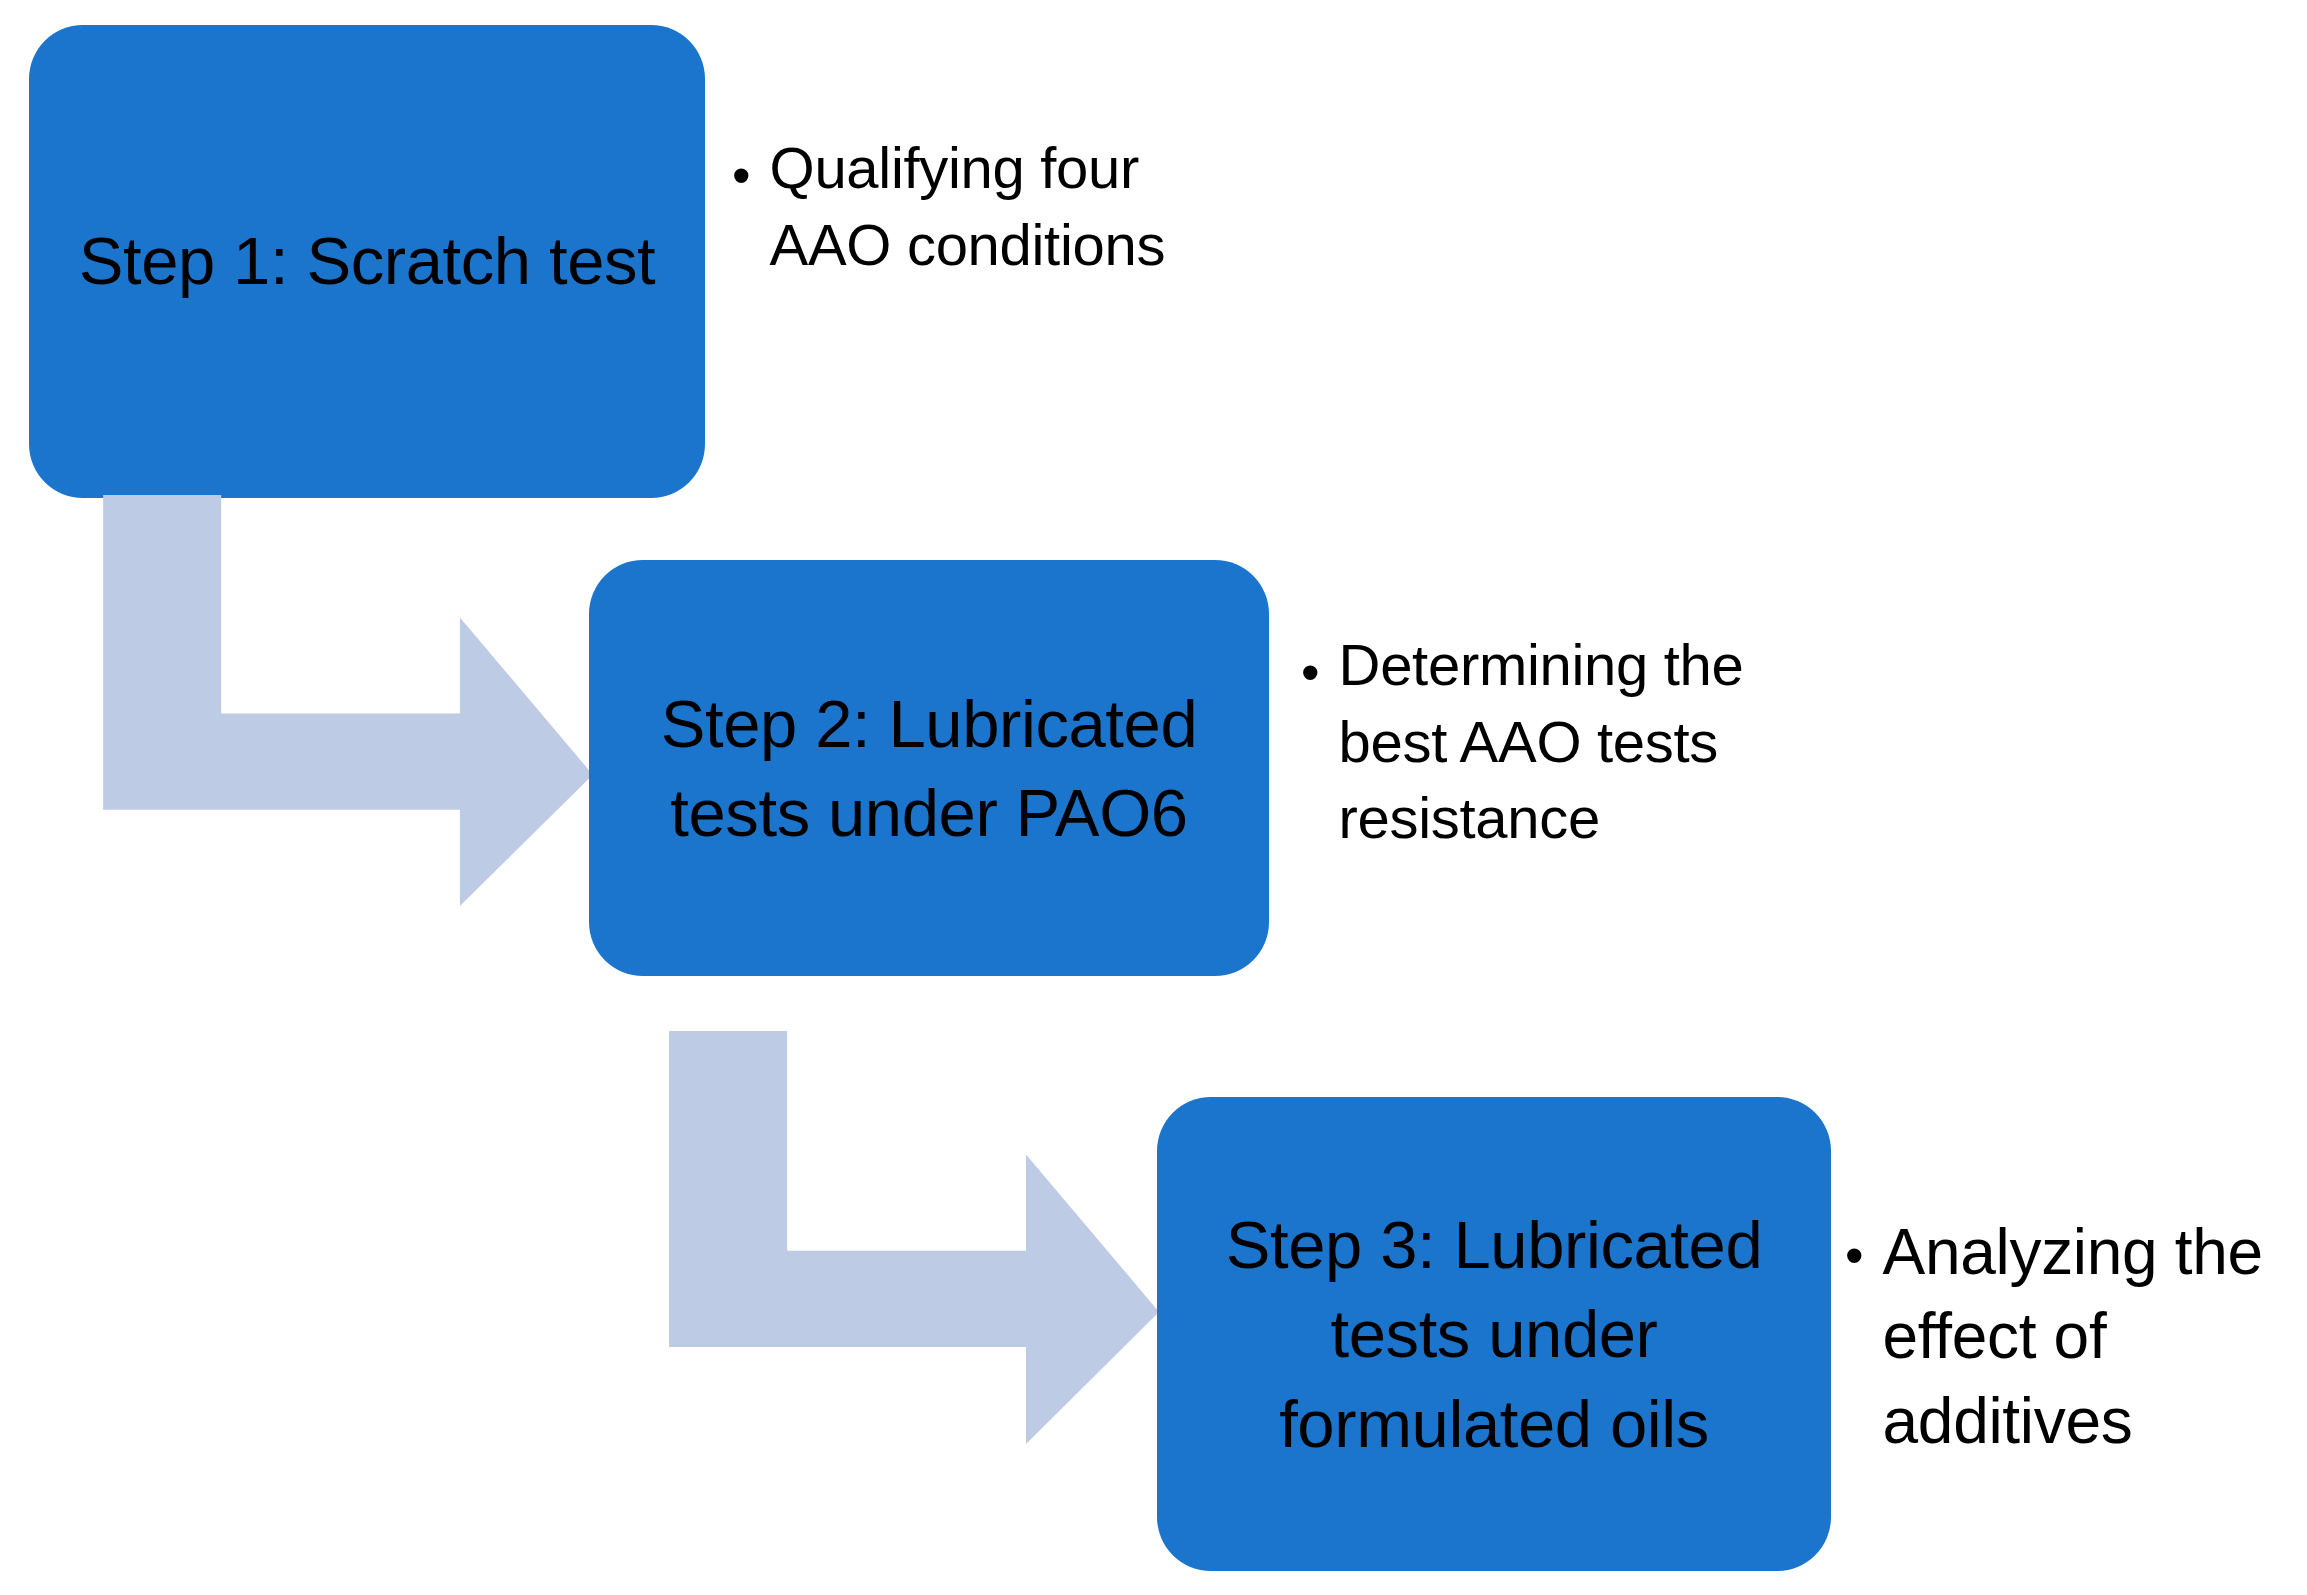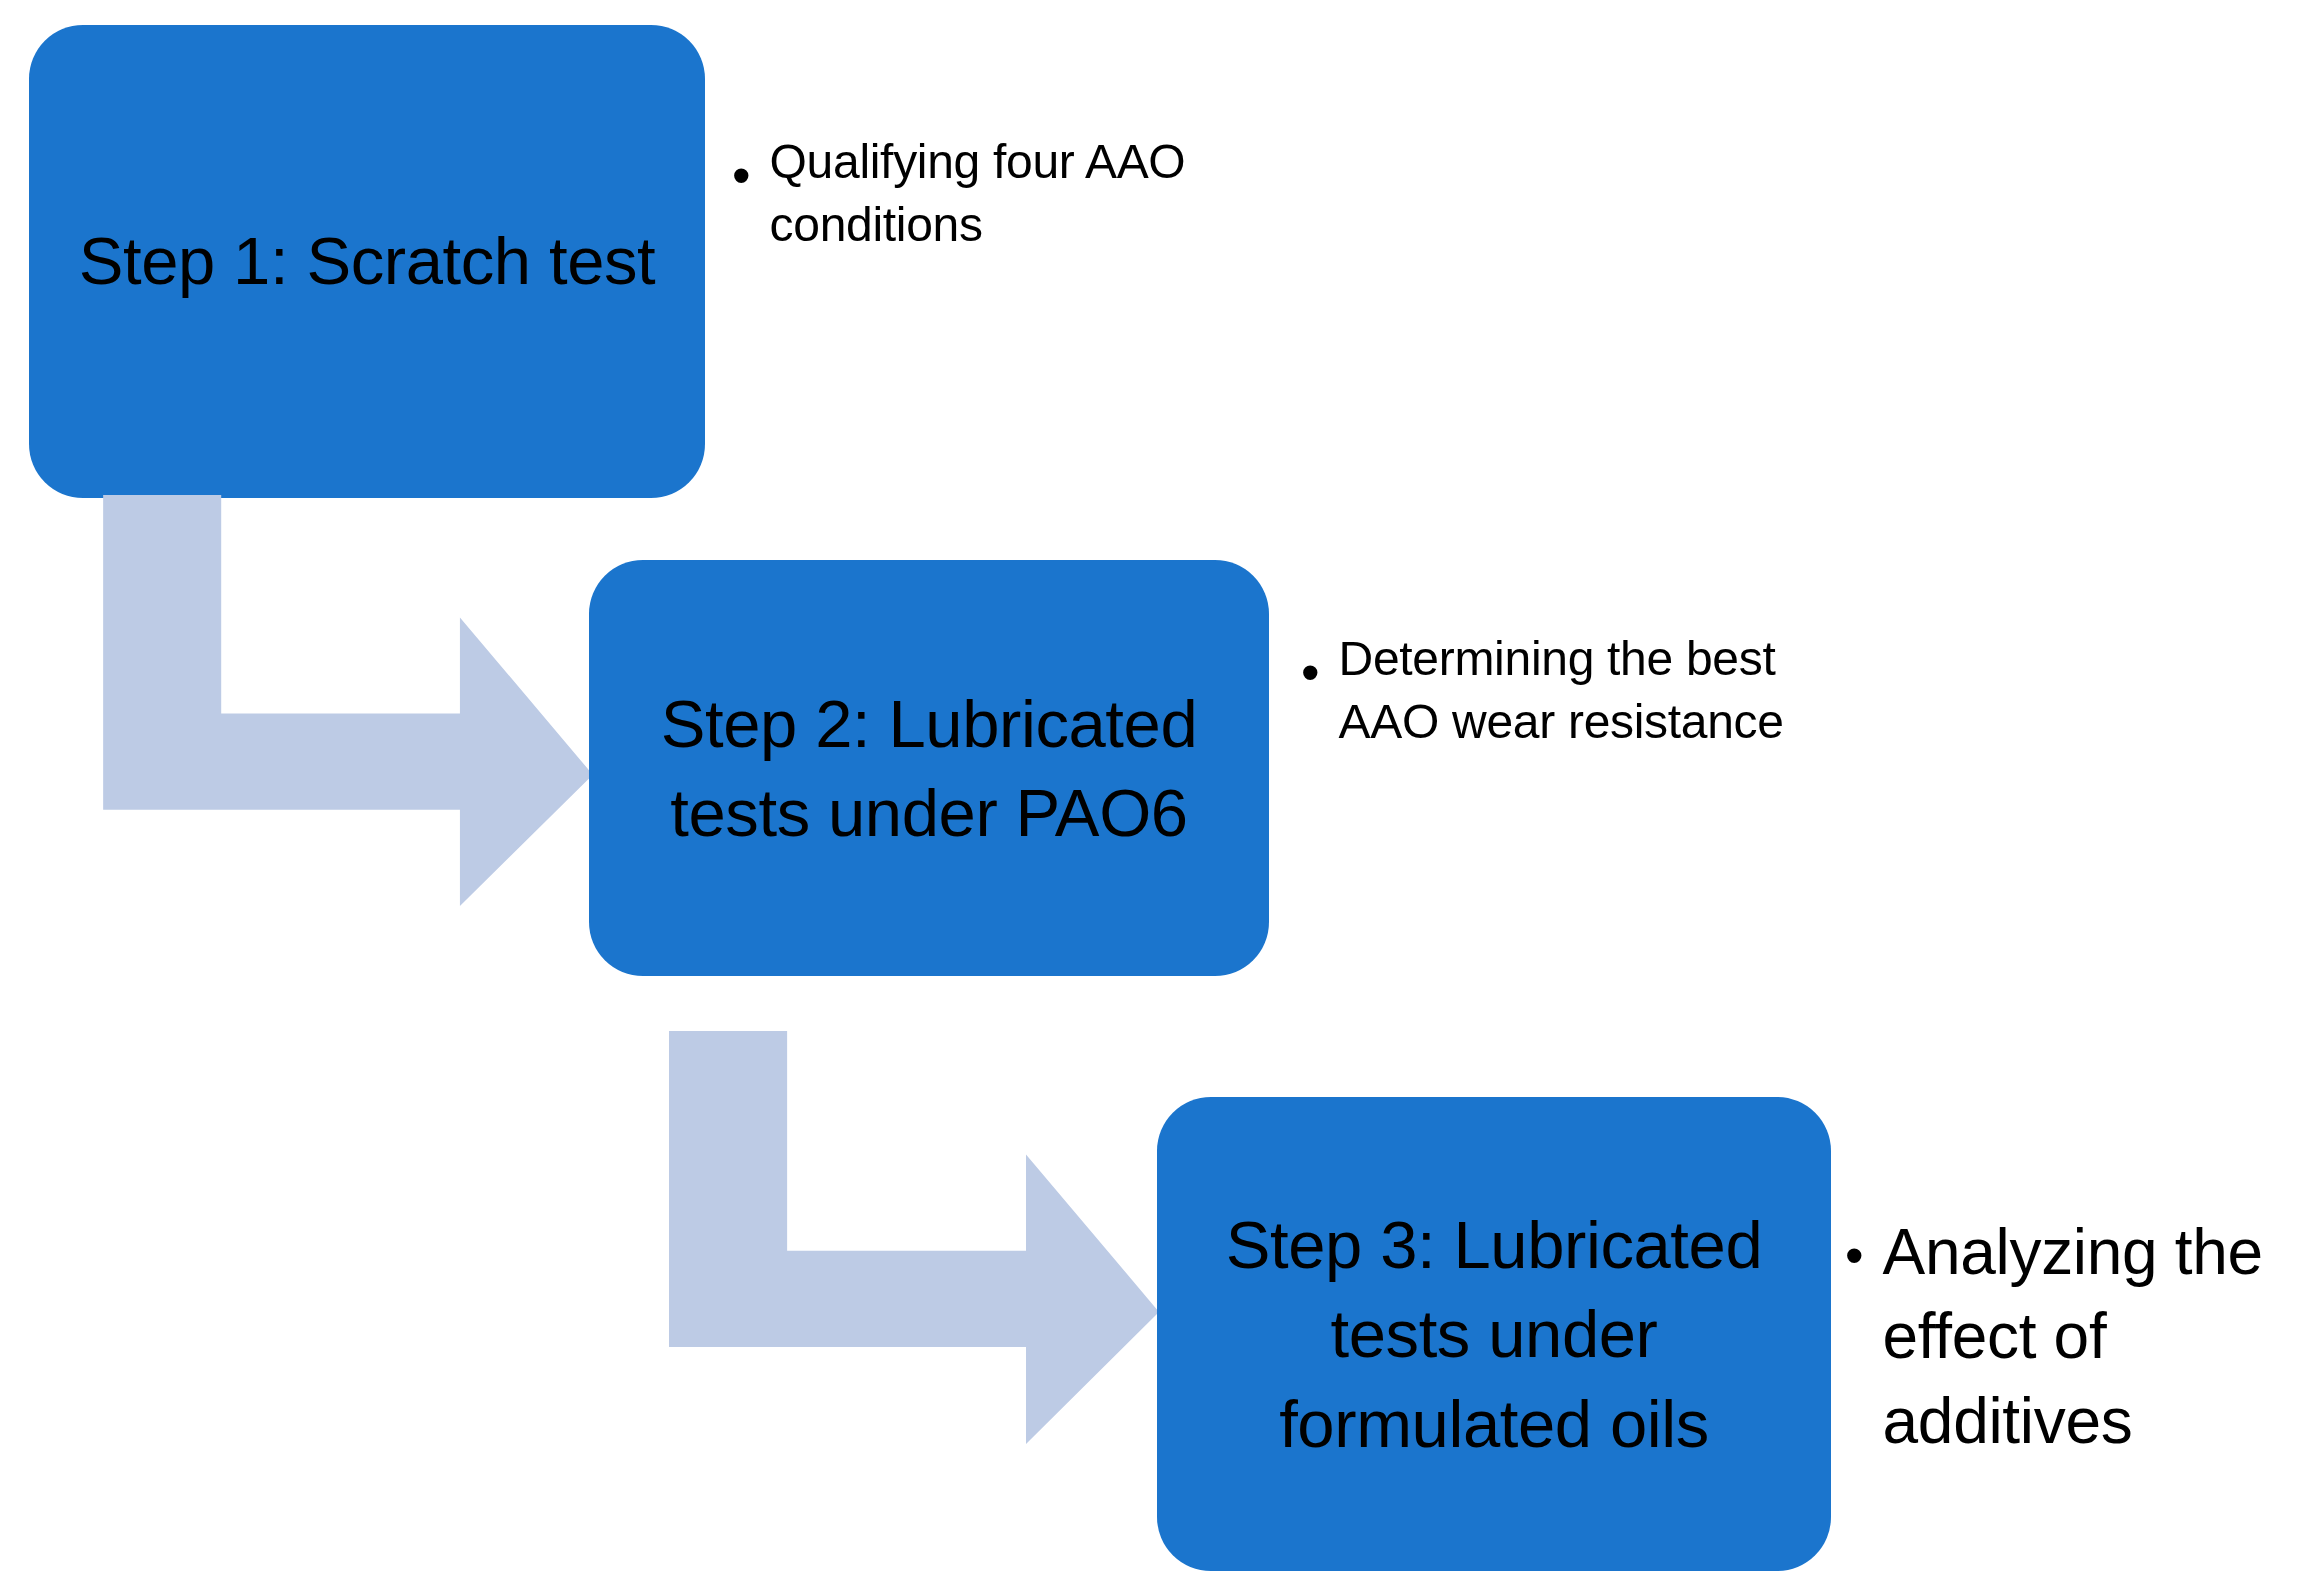--- a/index.html
+++ b/index.html
@@ -65,21 +65,21 @@
   .bullet-marker {
     flex: 0 0 auto;
     font-size: 53px;
     line-height: 1;
     margin-top: 19px;
     margin-right: 19px;
     color: #000000;
   }
   .bullet-text {
     flex: 1 1 auto;
-    font-size: 48px;
+    font-size: 58px;
     line-height: 1.32;
     color: #000000;
     white-space: pre-line;
     letter-spacing: -0.3px;
   }
 
   #bullet-note-1 { left: 732px;  top: 130px;  width: 490px; }
   #bullet-note-2 { left: 1301px; top: 627px;  width: 490px; }
   #bullet-note-3 { left: 1845px; top: 1210px; width: 455px; }
   #bullet-note-3 .bullet-text { font-size: 64px; }
@@ -109,21 +109,21 @@
   </div>
 
   <div class="bent-arrow" id="connector-arrow-2">
     <svg viewBox="0 0 560 472" width="490" height="413" xmlns="http://www.w3.org/2000/svg" aria-hidden="true">
       <path d="M 0,0 L 135,0 L 135,251 L 408,251 L 408,141 L 560,321 L 408,472 L 408,361 L 0,361 Z" fill="#bdcbe5"></path>
     </svg>
   </div>
 
   <div class="bullet-note" id="bullet-note-2">
     <span class="bullet-marker">•</span>
-    <span class="bullet-text">Determining the best AAO wear resistance</span>
+    <span class="bullet-text">Determining the best AAO tests resistance</span>
   </div>
 
   <div class="step-box" id="step-box-3">
     <div class="step-box-label">Step 3: Lubricated tests under formulated oils</div>
   </div>
 
   <div class="bullet-note" id="bullet-note-3">
     <span class="bullet-marker">•</span>
     <span class="bullet-text">Analyzing the effect of additives</span>
   </div>

